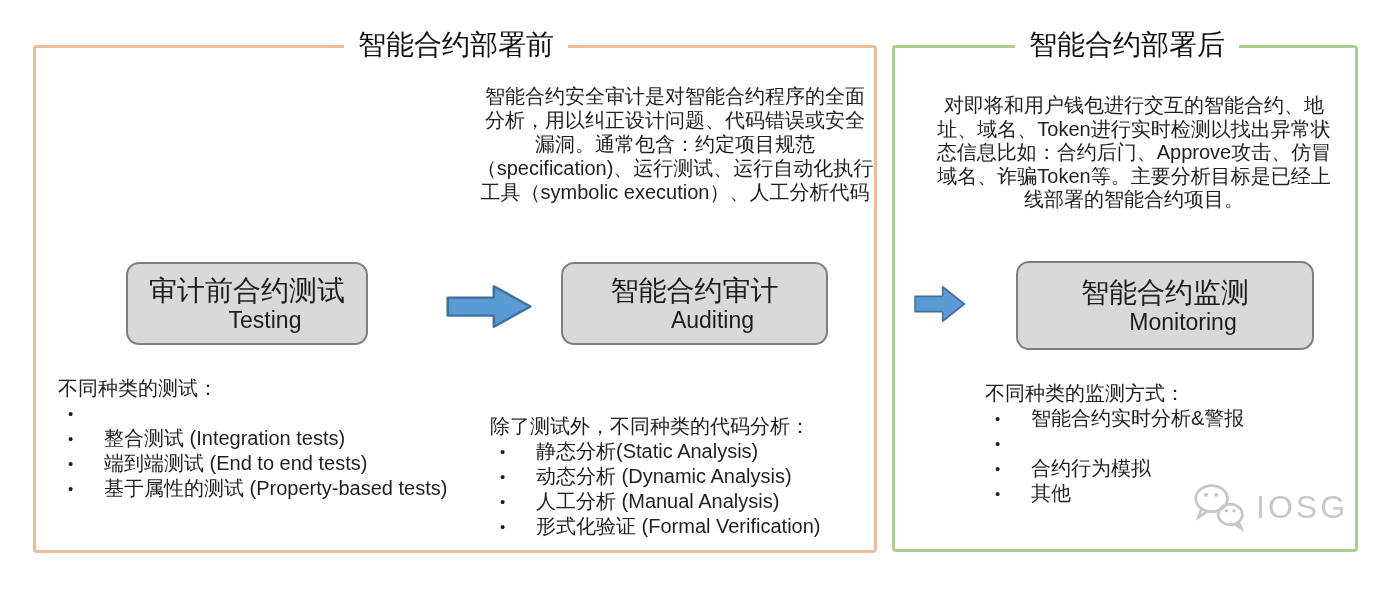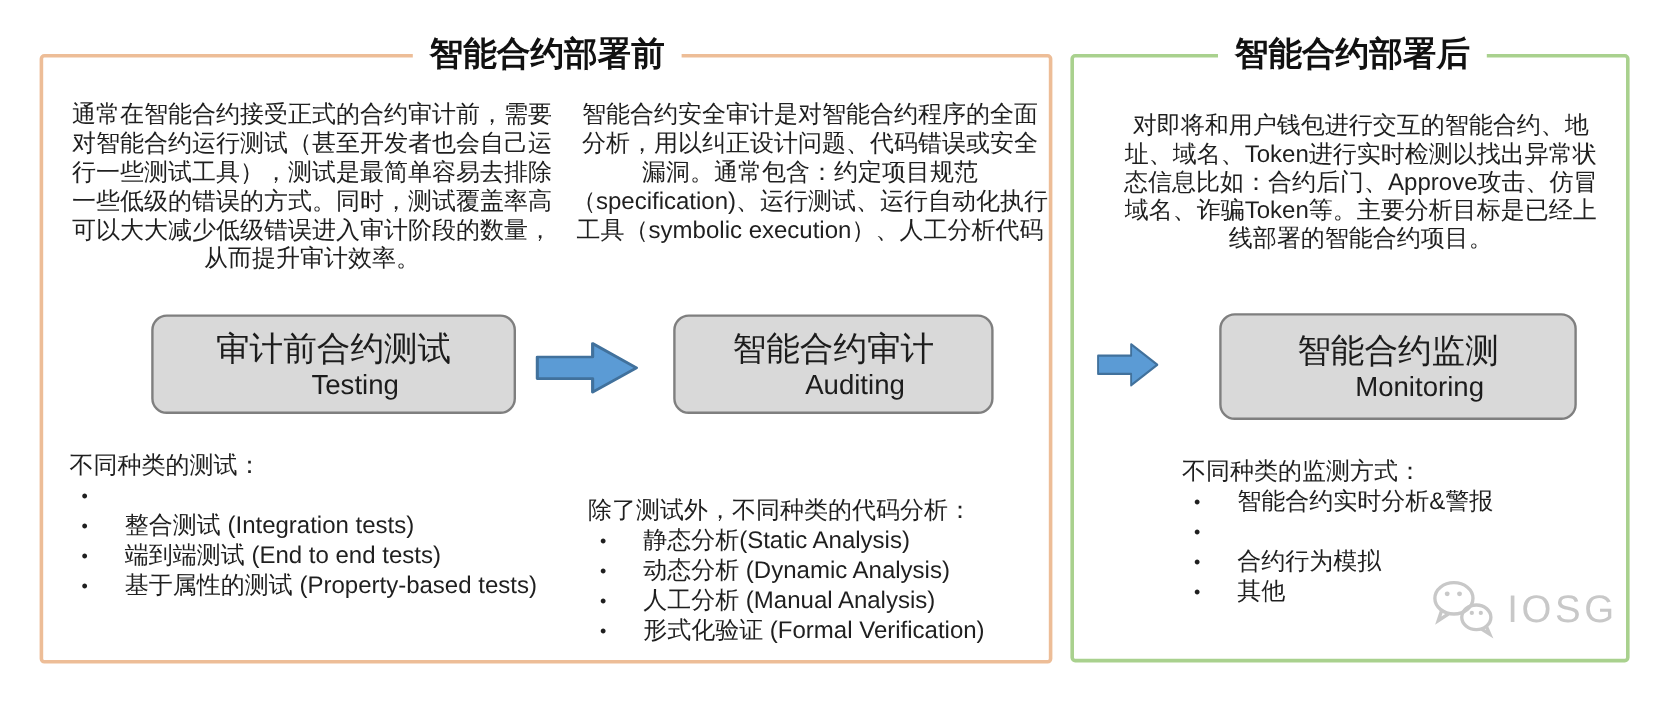--- a/index.html
+++ b/index.html
@@ -5,37 +5,37 @@
   * { margin:0; padding:0; box-sizing:border-box; }
   html,body { width:1378px; height:600px; background:#ffffff;
     font-family:"Liberation Sans","DejaVu Sans",sans-serif; color:var(--text,#1f1f1f); }
   .stage { position:relative; width:1378px; height:600px; overflow:hidden; }
 
   .panel { position:absolute; top:45px; border-radius:4px; background:#fff; }
   .panel.before { left:33px;  width:844px; height:508px; border:3px solid var(--before_border); }
   .panel.after  { left:892px; width:466px; height:507px; border:3px solid var(--after_border); }
 
   .panel-title { position:absolute; top:26px; transform:translateX(-50%);
-    background:#ffffff; padding:0 14px; font-size:28px; font-weight:bold;
+    background:#ffffff; padding:0 14px; font-size:28px; font-weight:normal;
     line-height:38px; white-space:nowrap; color:#111; z-index:5; }
   .panel-title.before { left:456px; }
   .panel-title.after  { left:1127px; }
 
   .para { position:absolute; text-align:center; font-size:20px; line-height:24px; color:var(--text); }
   .para.p1 { left:58px;  top:84px; width:404px; }
   .para.p2 { left:476px; top:84px; width:398px; }
   .para.p3 { left:928px; top:94px; width:412px; line-height:23.5px; }
 
   .pbox { position:absolute; background:var(--process_box_fill);
     border:2px solid var(--process_box_border); border-radius:13px;
     display:flex; flex-direction:column; align-items:center; justify-content:center;
     color:#1c1c1c; }
   .pbox .zh { font-size:28px; line-height:33px; }
   .pbox .en { font-size:23px; line-height:27px;margin-left:36px; }
-  .pbox.testing    { left:126px;  top:262px; width:304px; height:83px; }
+  .pbox.testing    { left:126px;  top:262px; width:242px; height:83px; }
   .pbox.auditing   { left:561px;  top:262px; width:267px; height:83px; }
   .pbox.monitoring { left:1016px; top:261px; width:298px; height:89px; }
 
   .arrow { position:absolute; }
   .arrow.a1 { left:446px; top:284px; width:87px; height:45px; }
   .arrow.a2 { left:914px; top:285px; width:52px; height:38px; }
   .arrow svg { width:100%; height:100%; display:block; }
   .arrow polygon { fill:var(--arrow_fill); stroke:var(--arrow_stroke); stroke-width:3; stroke-linejoin:round; }
 
   .list { position:absolute; font-size:20px; line-height:25px; color:var(--text); }
@@ -58,21 +58,20 @@
 <body>
 
 <div class="stage">
 
   <div class="panel before"></div>
   <div class="panel after"></div>
 
   <div class="panel-title before">智能合约部署前</div>
   <div class="panel-title after">智能合约部署后</div>
 
-  <div class="para p1">通常在智能合约接受正式的合约审计前，需要对智能合约运行测试（甚至开发者也会自己运行一些测试工具），测试是最简单容易去排除一些低级的错误的方式。同时，测试覆盖率高可以大大减少低级错误进入审计阶段的数量，从而提升审计效率。</div>
   <div class="para p2">智能合约安全审计是对智能合约程序的全面分析，用以纠正设计问题、代码错误或安全漏洞。通常包含：约定项目规范（specification)、运行测试、运行自动化执行工具（symbolic execution）、人工分析代码</div>
   <div class="para p3">对即将和用户钱包进行交互的智能合约、地址、域名、Token进行实时检测以找出异常状态信息比如：合约后门、Approve攻击、仿冒域名、诈骗Token等。主要分析目标是已经上线部署的智能合约项目。</div>
 
   <div class="pbox testing">
     <div class="zh">审计前合约测试</div>
     <div class="en">Testing</div>
   </div>
 
   <div class="arrow a1">
     <svg viewBox="0 0 100 60" preserveAspectRatio="none">

